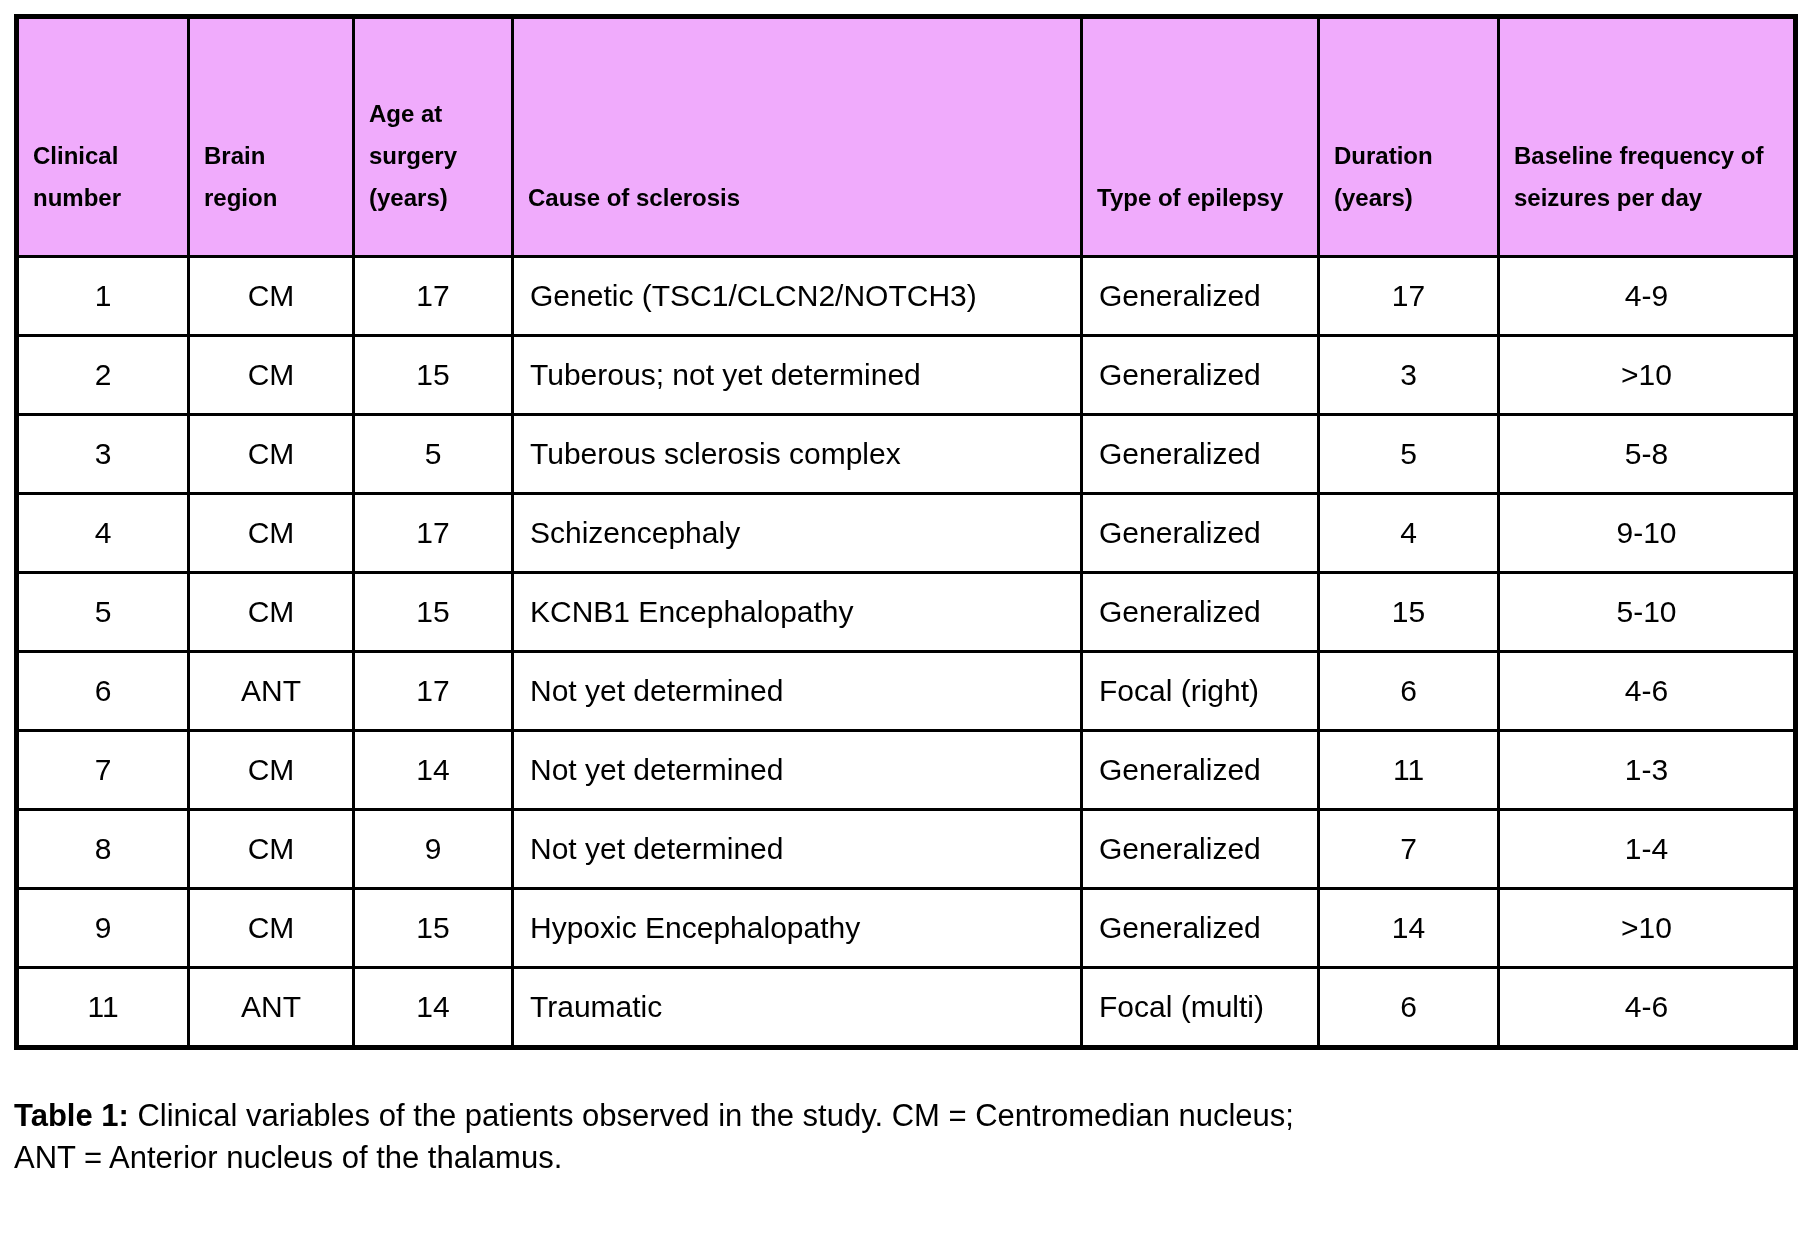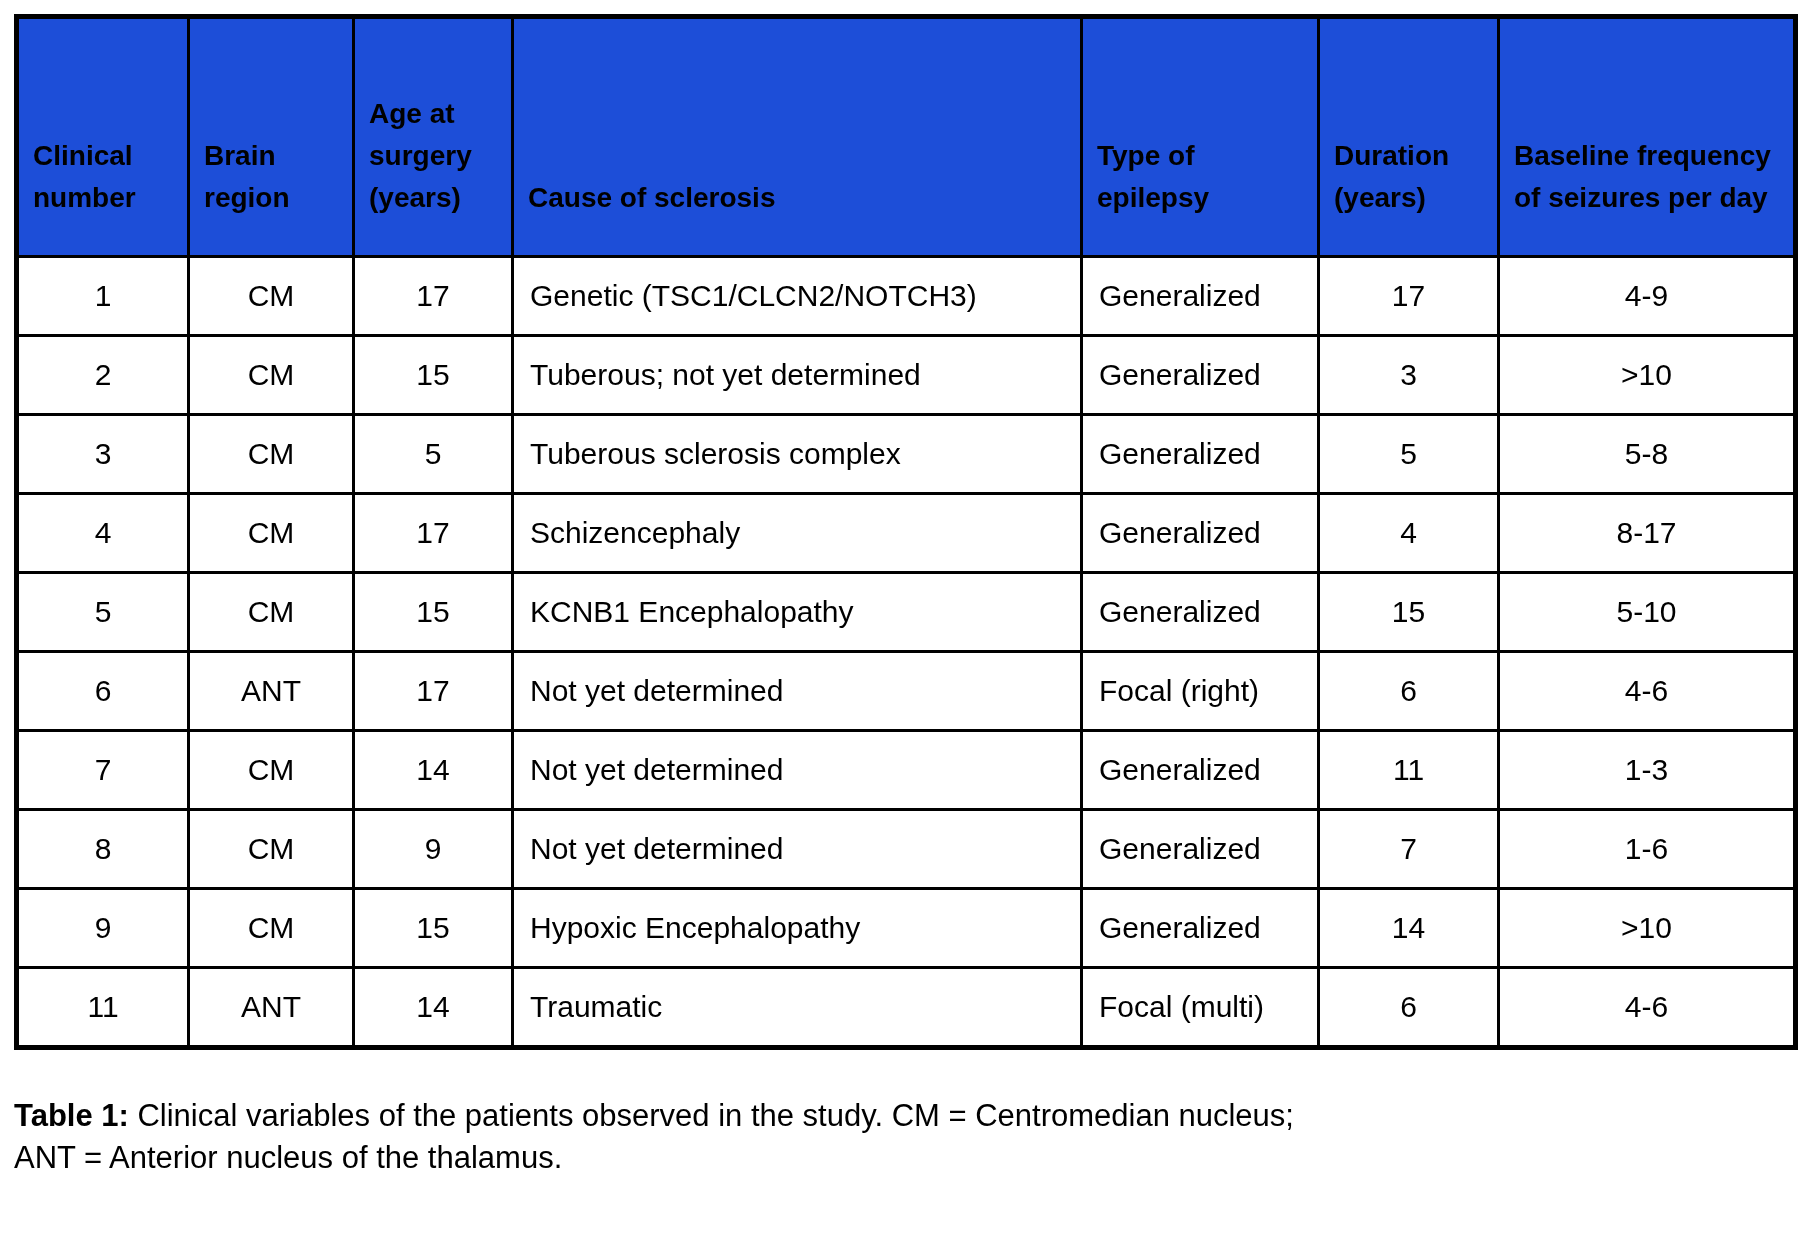--- a/index.html
+++ b/index.html
@@ -23,23 +23,23 @@
     table-layout: fixed;
     width: 1779px;
     border: 5px solid #000000;
   }
   table.clinical th,
   table.clinical td {
     border: 3px solid #000000;
     box-sizing: content-box;
   }
   table.clinical th {
-    background: #1d4ed8;
+    background: #f0abfc;
     font-weight: bold;
-    font-size: 28px;
+    font-size: 24px;
     line-height: 42px;
     text-align: left;
     vertical-align: bottom;
     padding: 10px 10px 36px 14px;
     height: 190px;
   }
   table.clinical td {
     font-size: 30px;
     line-height: 36px;
     text-align: center;
@@ -117,21 +117,21 @@
           <td>5</td>
           <td>5-8</td>
         </tr>
         <tr>
           <td>4</td>
           <td>CM</td>
           <td>17</td>
           <td>Schizencephaly</td>
           <td>Generalized</td>
           <td>4</td>
-          <td>8-17</td>
+          <td>9-10</td>
         </tr>
         <tr>
           <td>5</td>
           <td>CM</td>
           <td>15</td>
           <td>KCNB1 Encephalopathy</td>
           <td>Generalized</td>
           <td>15</td>
           <td>5-10</td>
         </tr>
@@ -153,21 +153,21 @@
           <td>11</td>
           <td>1-3</td>
         </tr>
         <tr>
           <td>8</td>
           <td>CM</td>
           <td>9</td>
           <td>Not yet determined</td>
           <td>Generalized</td>
           <td>7</td>
-          <td>1-6</td>
+          <td>1-4</td>
         </tr>
         <tr>
           <td>9</td>
           <td>CM</td>
           <td>15</td>
           <td>Hypoxic Encephalopathy</td>
           <td>Generalized</td>
           <td>14</td>
           <td>&gt;10</td>
         </tr>

